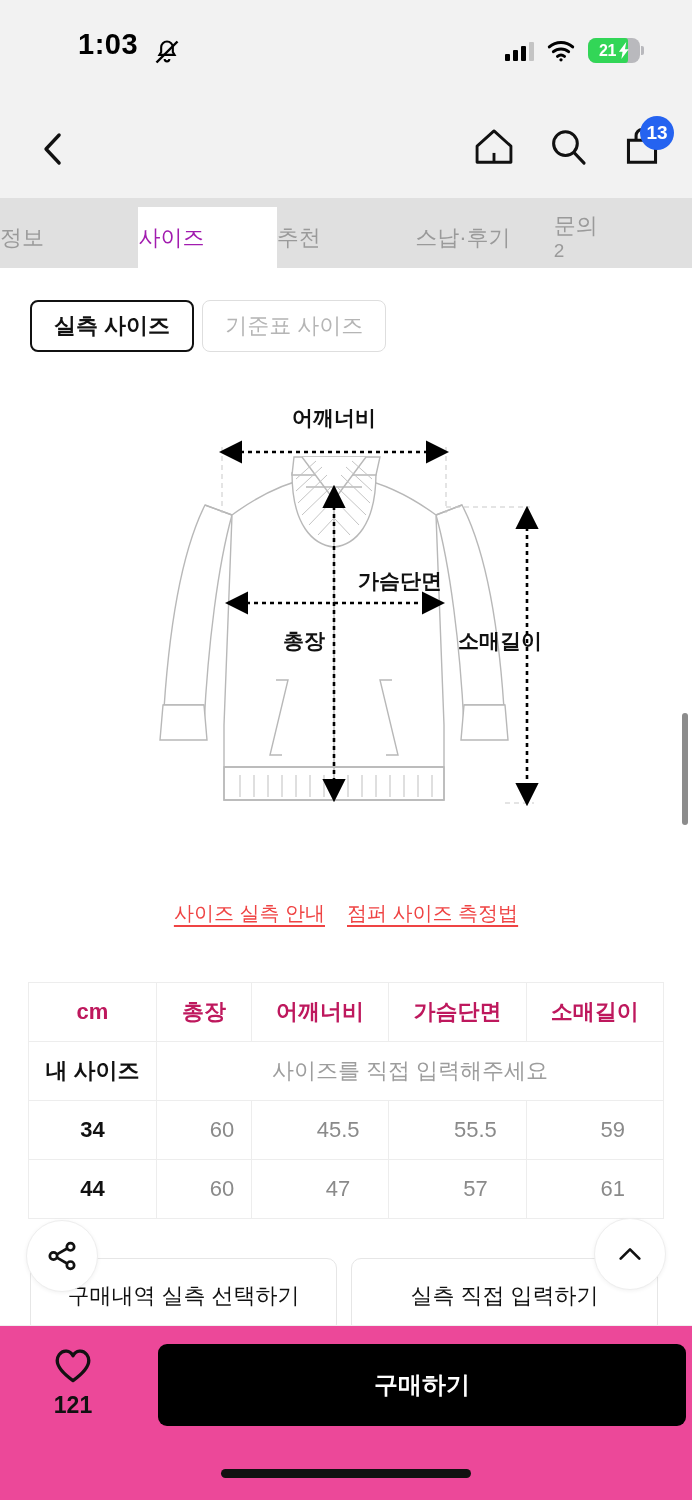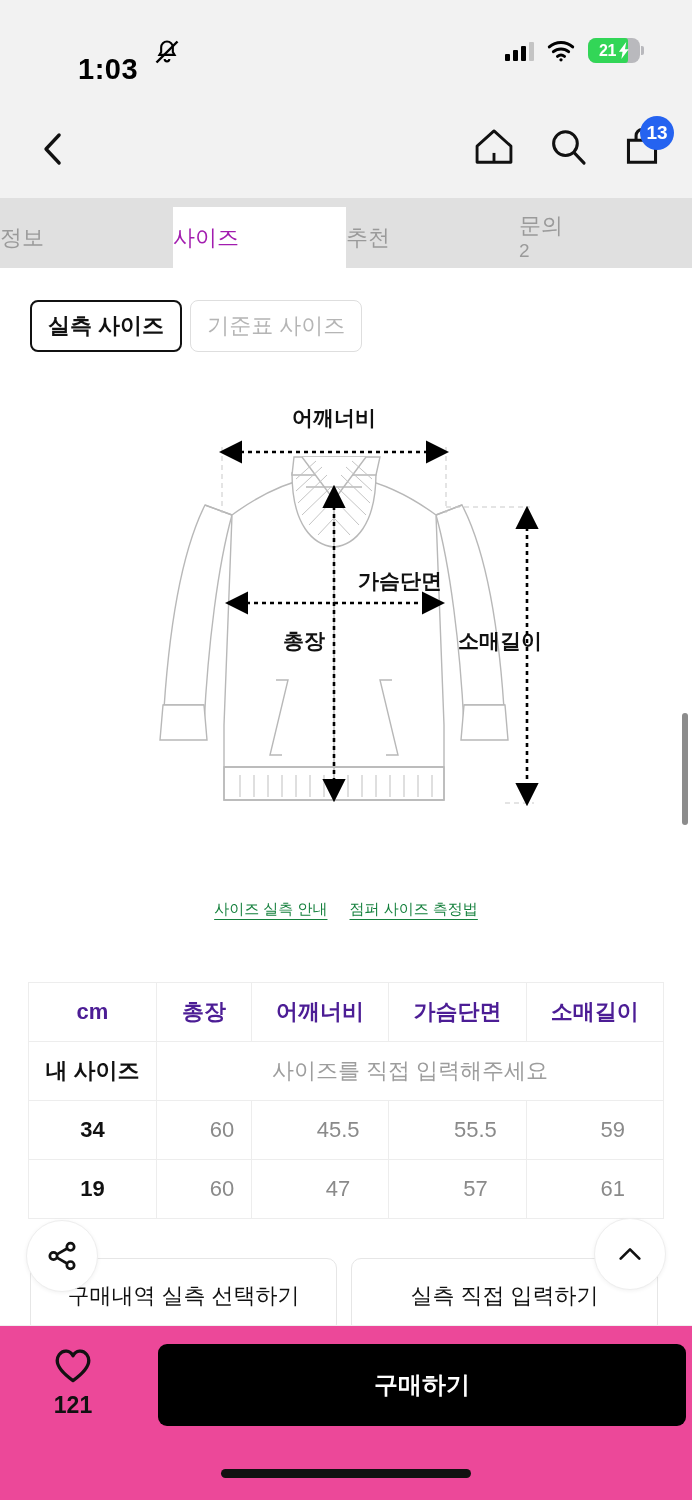--- a/index.html
+++ b/index.html
@@ -10,21 +10,21 @@
     overflow: hidden;
   }
   #app { position: relative; width: 692px; height: 1500px; background: #ffffff; }
 
   
   .statusbar {
     position: absolute; left: 0; top: 0; width: 692px; height: 100px;
     background: #f2f2f2;
   }
   .status-time {
-    position: absolute; left: 78px; top: 53px;
+    position: absolute; left: 78px; top: 28px;
     font-size: 29px; font-weight: bold; color: #000; letter-spacing: .5px;
   }
   .status-bell { position: absolute; left: 153px; top: 38px; width: 28px; height: 28px; }
   .status-right {
     position: absolute; right: 52px; top: 38px;
     display: flex; align-items: center; gap: 13px;
   }
   .sig-bars { display: flex; align-items: flex-end; gap: 3px; height: 20px; }
   .sig-bars i { display: block; width: 5px; background: #000; border-radius: 1px; }
   .sig-bars i:nth-child(1) { height: 7px; }
@@ -72,45 +72,45 @@
   .tab {
     flex: 1; display: flex; flex-direction: column; align-items: flex-start; justify-content: center;
     font-size: 22px; color: #9a9a9a; cursor: pointer; line-height: 1.25; margin-top: 9px;
   }
   .tab.active { background: #ffffff; color: #a21caf; font-weight: normal; }
   .tab .sub { font-size: 19px; color: #9a9a9a; font-weight: normal; }
 
   
   .segment { position: absolute; left: 30px; top: 300px; display: flex; gap: 8px; }
   .seg-btn {
-    height: 52px; padding: 0 16px; border-radius: 8px; display: flex; align-items: center;
+    height: 52px; padding: 0 22px; border-radius: 8px; display: flex; align-items: center;
     font-size: 22px; cursor: pointer; background: #fff;
   }
   .seg-btn.active { border: 2.5px solid #111; color: #111; font-weight: bold; }
   .seg-btn.inactive { border: 1.5px solid #dedede; color: #b5b5b5; }
 
   
   .diagram { position: absolute; left: 0; top: 395px; width: 692px; height: 470px; }
 
   
   .links {
     position: absolute; left: 0; top: 900px; width: 692px;
     display: flex; justify-content: center; gap: 22px;
   }
   .link {
-    font-size: 15px; color: #15803d; text-decoration: underline;
+    font-size: 20px; color: #ef4444; text-decoration: underline;
     text-underline-offset: 5px; cursor: pointer;
   }
 
   
   .sizetable { position: absolute; left: 28px; top: 982px; width: 636px; border-collapse: collapse; }
   .sizetable th, .sizetable td {
     border: 1px solid #ededed; height: 59px; text-align: center; font-size: 22px;
   }
-  .sizetable th { color: #4c1d95; font-weight: bold; }
+  .sizetable th { color: #be185d; font-weight: bold; }
   .sizetable td.rowhead { color: #111; font-weight: bold; width: 128px; }
   .sizetable td.val { color: #8a8a8a; padding-left: 36px; }
   .sizetable td.placeholder { color: #9d9d9d; }
 
   
   .actionrow { position: absolute; left: 30px; top: 1258px; width: 628px; display: flex; gap: 14px; }
   .action-btn {
     flex: 1; height: 76px; border: 1.5px solid #e6e6e6; border-radius: 10px; background: #fff;
     display: flex; align-items: center; justify-content: center;
     font-size: 22px; color: #111; cursor: pointer;
@@ -211,20 +211,23 @@
     <div class="tab">
       <span>정보</span>
     </div>
     <div class="tab active">
       <span>사이즈</span>
     </div>
     <div class="tab">
       <span>추천</span>
     </div>
     <div class="tab">
+      <span>스납·후기</span>
+    </div>
+    <div class="tab">
       <span>문의</span>
       <span class="sub">2</span>
     </div>
   </div>
 
   <div class="segment">
     <div class="seg-btn active">실측 사이즈</div>
     <div class="seg-btn inactive">기준표 사이즈</div>
   </div>
 
@@ -351,21 +354,21 @@
         <td class="placeholder" colspan="4">사이즈를 직접 입력해주세요</td>
       </tr>
       <tr>
         <td class="rowhead">34</td>
         <td class="val">60</td>
         <td class="val">45.5</td>
         <td class="val">55.5</td>
         <td class="val">59</td>
       </tr>
       <tr>
-        <td class="rowhead">19</td>
+        <td class="rowhead">44</td>
         <td class="val">60</td>
         <td class="val">47</td>
         <td class="val">57</td>
         <td class="val">61</td>
       </tr>
     </tbody>
   </table>
 
   <div class="actionrow">
     <div class="action-btn">구매내역 실측 선택하기</div>

